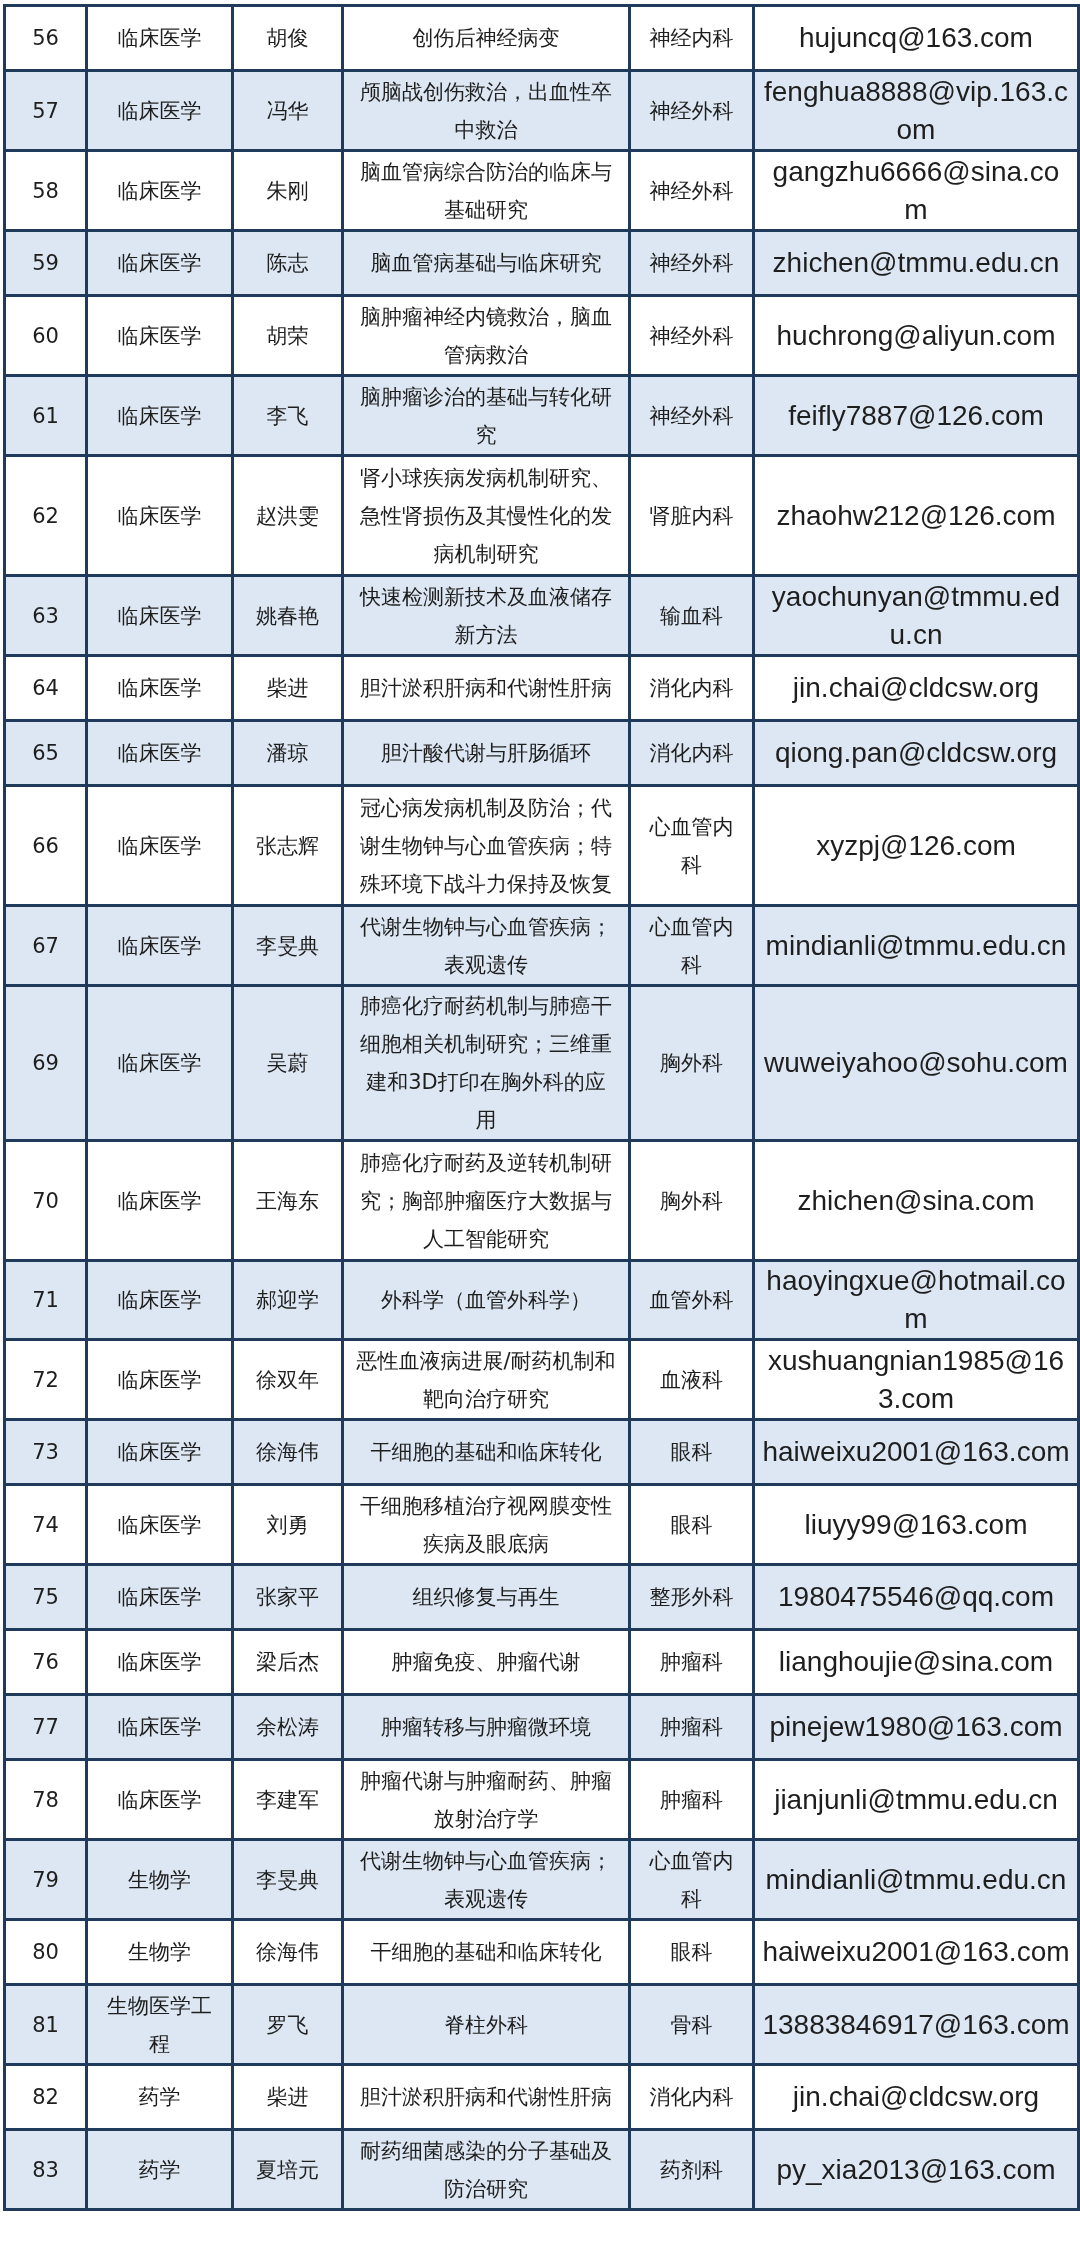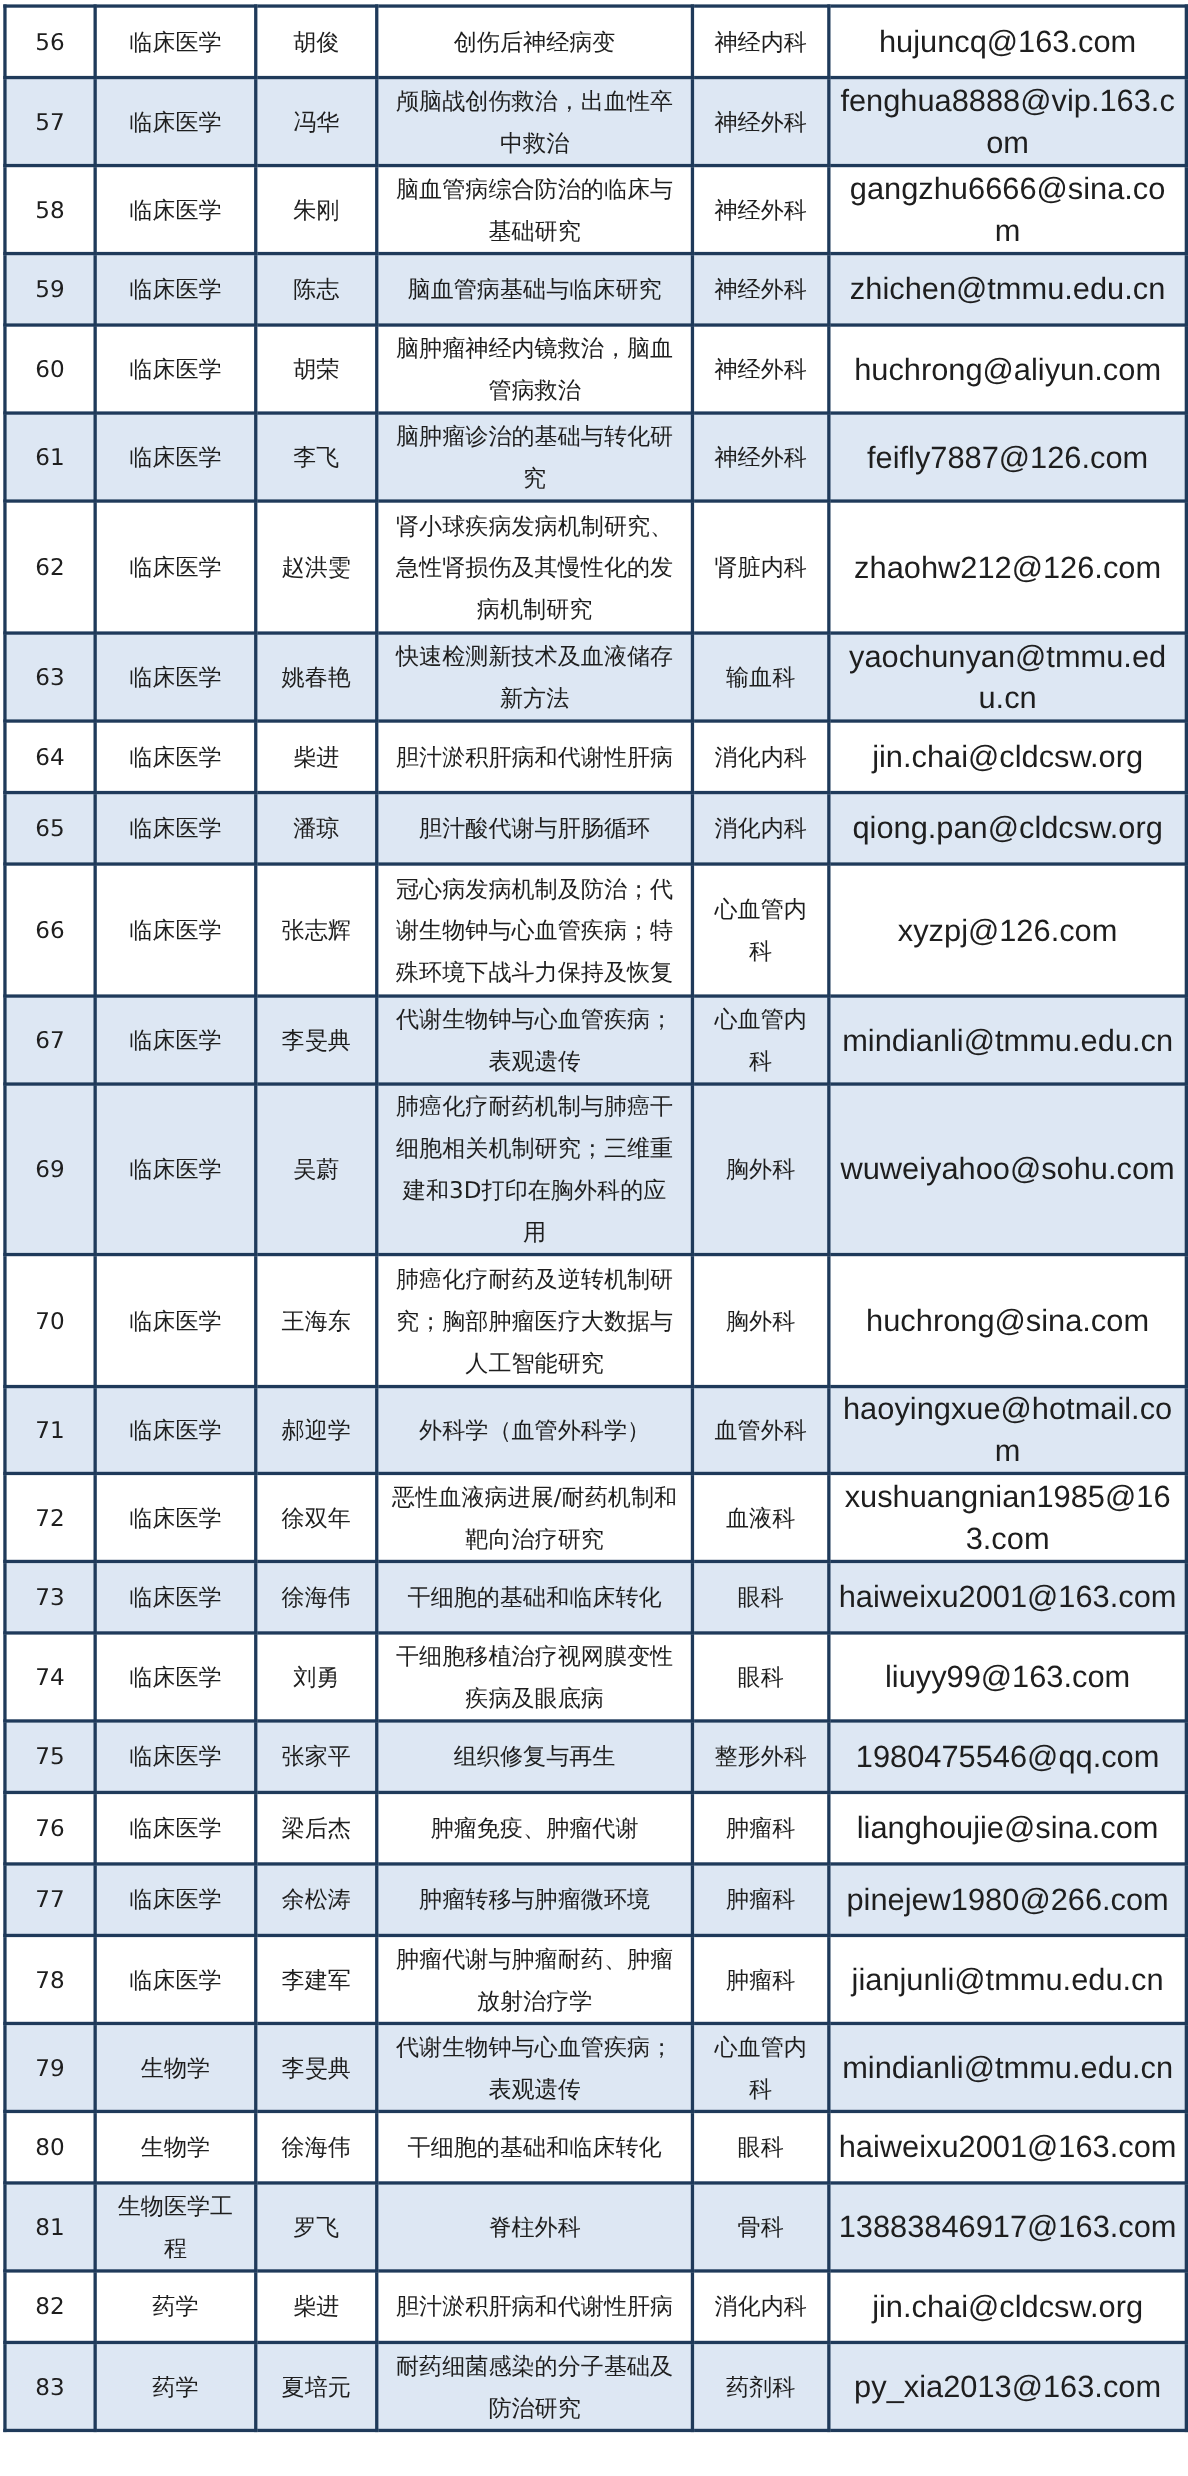--- a/index.html
+++ b/index.html
@@ -145,21 +145,21 @@
           <td>肺癌化疗耐药机制与肺癌干细胞相关机制研究；三维重建和3D打印在胸外科的应用</td>
           <td>胸外科</td>
           <td class="email">wuweiyahoo@sohu.com</td>
         </tr>
       <tr class="even h3">
           <td>70</td>
           <td>临床医学</td>
           <td>王海东</td>
           <td>肺癌化疗耐药及逆转机制研究；胸部肿瘤医疗大数据与人工智能研究</td>
           <td>胸外科</td>
-          <td class="email">huchrong@sina.com</td>
+          <td class="email">zhichen@sina.com</td>
         </tr>
       <tr class="odd h1">
           <td>71</td>
           <td>临床医学</td>
           <td>郝迎学</td>
           <td>外科学（血管外科学）</td>
           <td>血管外科</td>
           <td class="email">haoyingxue@hotmail.com</td>
         </tr>
       <tr class="even h2">
@@ -201,21 +201,21 @@
           <td>肿瘤免疫、肿瘤代谢</td>
           <td>肿瘤科</td>
           <td class="email">lianghoujie@sina.com</td>
         </tr>
       <tr class="odd h1">
           <td>77</td>
           <td>临床医学</td>
           <td>余松涛</td>
           <td>肿瘤转移与肿瘤微环境</td>
           <td>肿瘤科</td>
-          <td class="email">pinejew1980@266.com</td>
+          <td class="email">pinejew1980@163.com</td>
         </tr>
       <tr class="even h2">
           <td>78</td>
           <td>临床医学</td>
           <td>李建军</td>
           <td>肿瘤代谢与肿瘤耐药、肿瘤放射治疗学</td>
           <td>肿瘤科</td>
           <td class="email">jianjunli@tmmu.edu.cn</td>
         </tr>
       <tr class="odd h2">

